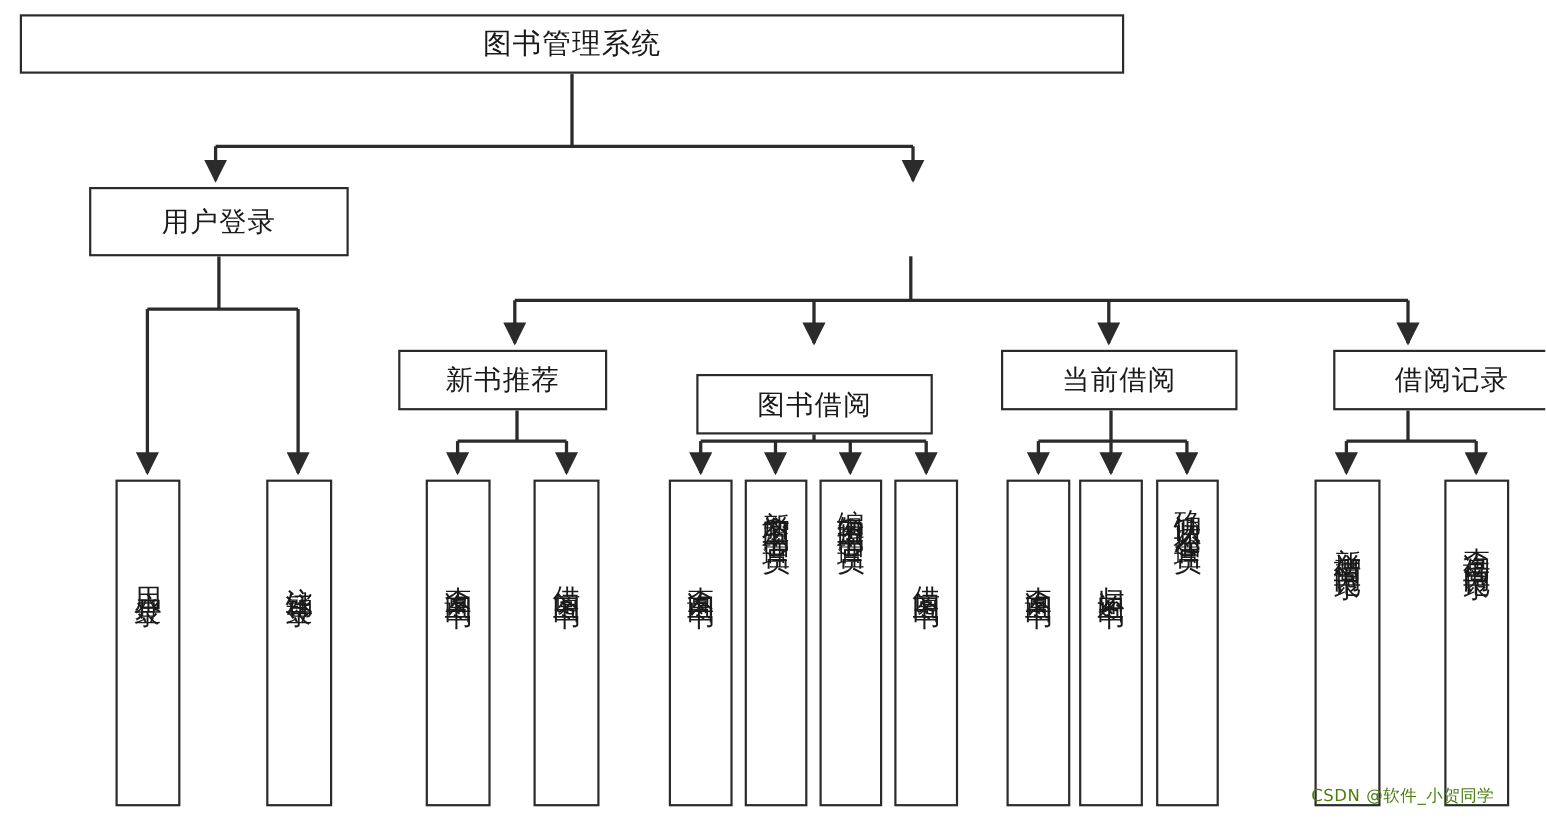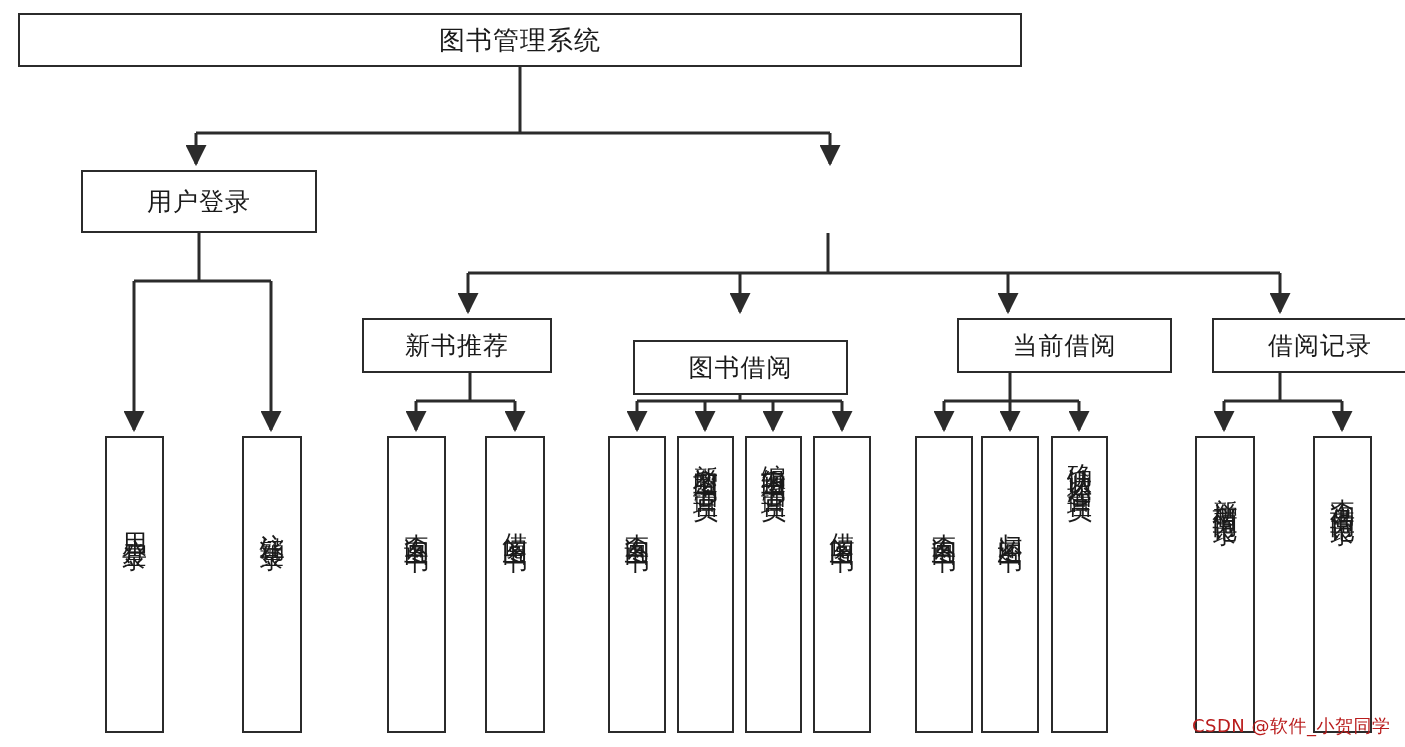--- a/index.html
+++ b/index.html
@@ -51,22 +51,22 @@
   }
   .node.vert .vtext {
     writing-mode: vertical-rl;
     text-orientation: upright;
     letter-spacing: 5px;
     line-height: 1;
     white-space: nowrap;
   }
   .watermark {
     position: absolute;
-    font-size: 18px;
-    color: #b91c1c;
+    font-size: 15px;
+    color: #4d7c0f;
     white-space: nowrap;
     letter-spacing: 0.5px;
   }
 </style>
 </head>
 <body>
 
 <div id="canvas">
 
   <svg class="links" viewBox="0 0 1405 747" xmlns="http://www.w3.org/2000/svg">
@@ -112,35 +112,35 @@
       <path d="M 1010 401 L 1010 430" marker-end="url(#arrow)"></path>
       <path d="M 1079 401 L 1079 430" marker-end="url(#arrow)"></path>
 
       <path d="M 1280 373 L 1280 401"></path>
       <path d="M 1224 401 L 1342 401"></path>
       <path d="M 1224 401 L 1224 430" marker-end="url(#arrow)"></path>
       <path d="M 1342 401 L 1342 430" marker-end="url(#arrow)"></path>
     </g>
   </svg>
 
-  <div class="node horiz title" style="left:18px; top:13px; width:1004px; height:54px;">
+  <div class="node horiz title" style="left:18px; top:13px; width:1004px; height:54px;font-family:Liberation Serif, serif;">
     <span>图书管理系统</span>
   </div>
 
   <div class="node horiz" style="left:81px; top:170px; width:236px; height:63px;">
     <span>用户登录</span>
   </div>
 
   <div class="node horiz" style="left:362px; top:318px; width:190px; height:55px;">
     <span>新书推荐</span>
   </div>
   <div class="node horiz" style="left:633px; top:318px; width:215px; height:55px;margin-top:22px;">
     <span>图书借阅</span>
   </div>
-  <div class="node horiz" style="left:957px; top:318px; width:215px; height:55px;">
+  <div class="node horiz" style="left:910px; top:318px; width:215px; height:55px;">
     <span>当前借阅</span>
   </div>
   <div class="node horiz" style="left:1172px; top:318px; width:216px; height:55px;margin-left:40px;">
     <span>借阅记录</span>
   </div>
 
   <div class="node vert" style="left:105px; top:436px; width:59px; height:297px; padding-top:75px;">
     <span class="vtext">用户登录</span>
   </div>
   <div class="node vert" style="left:242px; top:436px; width:60px; height:297px; padding-top:75px;">

